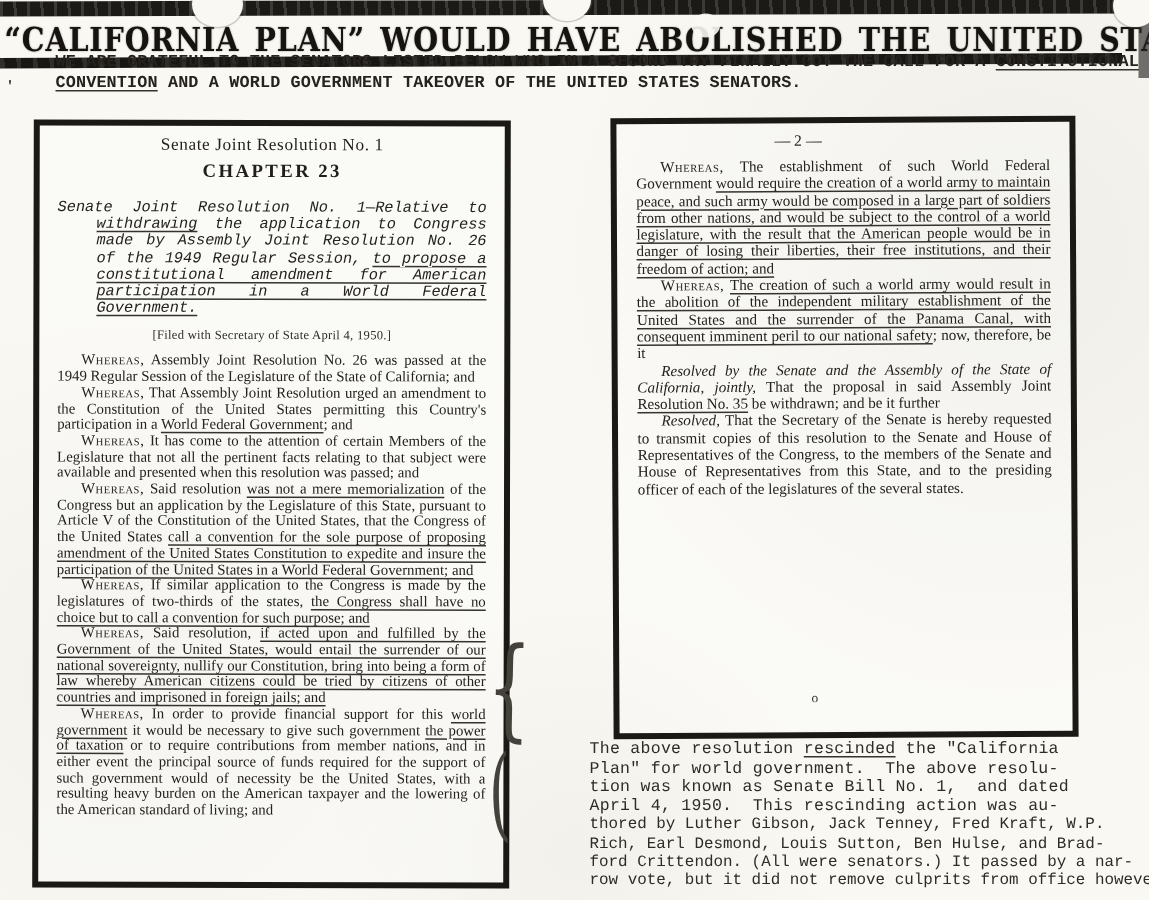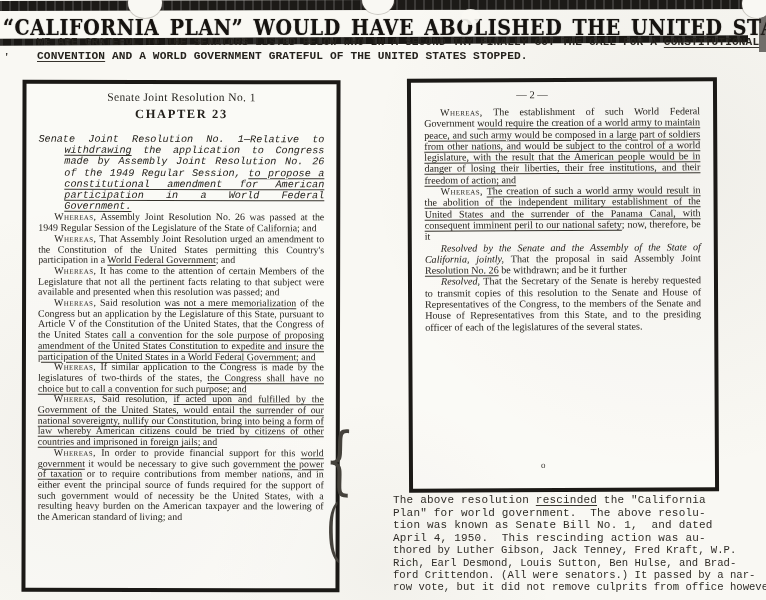--- a/index.html
+++ b/index.html
@@ -77,45 +77,46 @@
   <h1 class="headline">“CALIFORNIA PLAN” WOULD HAVE ABOLISHED THE UNITED STATES</h1>
   <div class="bar-under"></div>
   <div class="hole hole1"></div>
   <div class="hole hole2"></div>
   <div class="hole hole3"></div>
   <div class="hole blob"></div>
   <div class="corner-smudge"></div>
 
   <div class="subtitle">
     <div class="sub-line"><span>WE ARE GRATEFUL TO THE SENATORS LISTED BELOW WHO IN A SECOND TRY FINALLY GOT THE CALL FOR A </span><span class="u">CONSTITUTIONAL</span></div>
-    <div class="sub-line"><span class="u">CONVENTION</span><span> AND A WORLD GOVERNMENT GRATEFUL OF THE UNITED STATES STOPPED.</span></div>
+    <div class="sub-line"><span class="u">CONVENTION</span><span> AND A WORLD GOVERNMENT TAKEOVER OF THE UNITED STATES SENATORS.</span></div>
   </div>
   <div class="stray">'</div>
 
   <section class="box left-box">
     <div class="doc-title">Senate Joint Resolution No. 1</div>
     <div class="chapter">CHAPTER 23</div>
     <p class="intro"><span class="i">Senate Joint Resolution No. 1—Relative to </span><span class="u i">withdrawing</span><span class="i"> the application to Congress made by Assembly Joint Resolution No. 26 of the 1949 Regular Session, </span><span class="u i">to propose a constitutional amendment for American participation in a World Federal Government.</span></p>
+    <div class="filed">[Filed with Secretary of State April 4, 1950.]</div>
     <p class="para"><span class="sc">Whereas,</span><span> Assembly Joint Resolution No. 26 was passed at the 1949 Regular Session of the Legislature of the State of California; and</span></p>
     <p class="para"><span class="sc">Whereas,</span><span> That Assembly Joint Resolution urged an amendment to the Constitution of the United States permitting this Country's participation in a </span><span class="u">World Federal Government</span><span>; and</span></p>
     <p class="para"><span class="sc">Whereas,</span><span> It has come to the attention of certain Members of the Legislature that not all the pertinent facts relating to that subject were available and presented when this resolution was passed; and</span></p>
     <p class="para"><span class="sc">Whereas,</span><span> Said resolution </span><span class="u">was not a mere memorialization</span><span> of the Congress but an application by the Legislature of this State, pursuant to Article V of the Constitution of the United States, that the Congress of the United States </span><span class="u">call a convention for the sole purpose of proposing amendment of the United States Constitution to expedite and insure the participation of the United States in a World Federal Government; and</span></p>
     <p class="para"><span class="sc">Whereas,</span><span> If similar application to the Congress is made by the legislatures of two-thirds of the states, </span><span class="u">the Congress shall have no choice but to call a convention for such purpose; and</span></p>
     <p class="para"><span class="sc">Whereas,</span><span> Said resolution, </span><span class="u">if acted upon and fulfilled by the Government of the United States, would entail the surrender of our national sovereignty, nullify our Constitution, bring into being a form of law whereby American citizens could be tried by citizens of other countries and imprisoned in foreign jails; and</span></p>
     <p class="para"><span class="sc">Whereas,</span><span> In order to provide financial support for this </span><span class="u">world government</span><span> it would be necessary to give such government </span><span class="u">the power of taxation</span><span> or to require contributions from member nations, and in either event the principal source of funds required for the support of such government would of necessity be the United States, with a resulting heavy burden on the American taxpayer and the lowering of the American standard of living; and</span></p>
   </section>
 
   <div class="brace brace1">{</div>
   <div class="brace brace2">(</div>
 
   <section class="box right-box">
     <div class="pagenum">— 2 —</div>
     <p class="para"><span class="sc">Whereas,</span><span> The establishment of such World Federal Government </span><span class="u">would require the creation of a world army to maintain peace, and such army would be composed in a large part of soldiers from other nations, and would be subject to the control of a world legislature, with the result that the American people would be in danger of losing their liberties, their free institutions, and their freedom of action; and</span></p>
     <p class="para"><span class="sc">Whereas,</span><span> </span><span class="u">The creation of such a world army would result in the abolition of the independent military establishment of the United States and the surrender of the Panama Canal, with consequent imminent peril to our national safety</span><span>; now, therefore, be it</span></p>
-    <p class="para"><span class="i">Resolved by the Senate and the Assembly of the State of California, jointly,</span><span> That the proposal in said Assembly Joint </span><span class="u">Resolution No. 26</span><span> be withdrawn; and be it further</span></p>
+    <p class="para"><span class="i">Resolved by the Senate and the Assembly of the State of California, jointly,</span><span> That the proposal in said Assembly Joint </span><span class="u">Resolution No. 35</span><span> be withdrawn; and be it further</span></p>
     <p class="para"><span class="i">Resolved,</span><span> That the Secretary of the Senate is hereby requested to transmit copies of this resolution to the Senate and House of Representatives of the Congress, to the members of the Senate and House of Representatives from this State, and to the presiding officer of each of the legislatures of the several states.</span></p>
     <div class="staple">o</div>
   </section>
 
   <div class="note">
     <div class="note-line nl-big"><span>The above resolution </span><span class="u">rescinded</span><span> the "California</span></div>
     <div class="note-line nl-big"><span>Plan" for world government.  The above resolu-</span></div>
     <div class="note-line nl-big"><span>tion was known as Senate Bill No. 1,  and dated</span></div>
     <div class="note-line nl-big"><span>April 4, 1950.  This rescinding action was au-</span></div>
     <div class="note-line nl-sm"><span>thored by Luther Gibson, Jack Tenney, Fred Kraft, W.P.</span></div>

